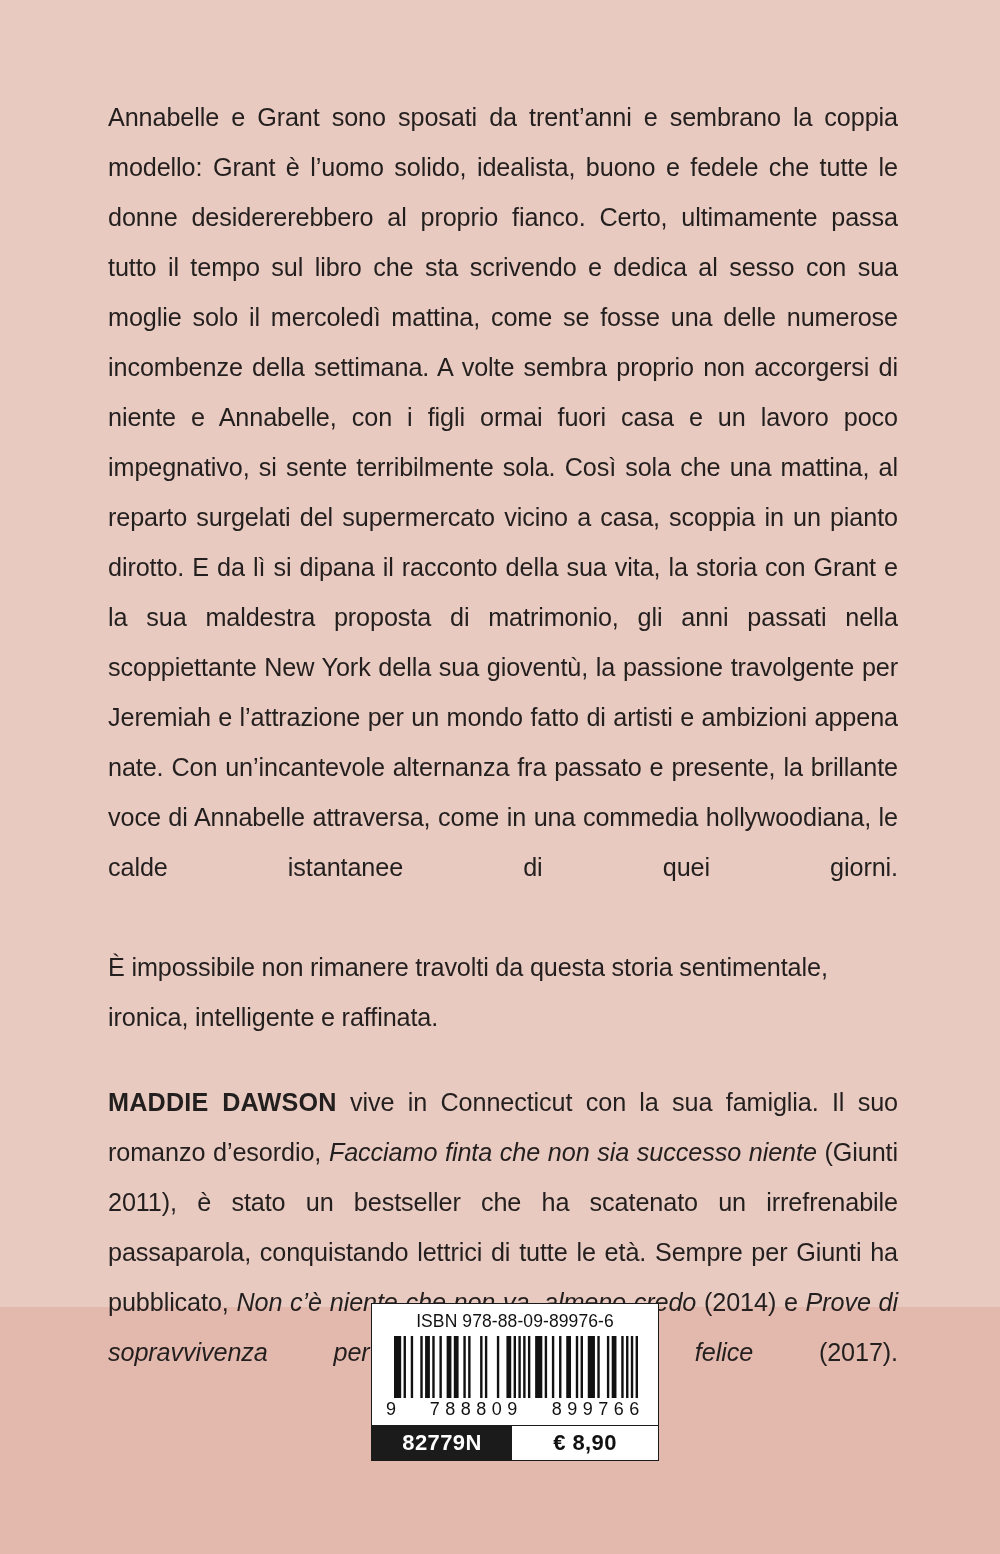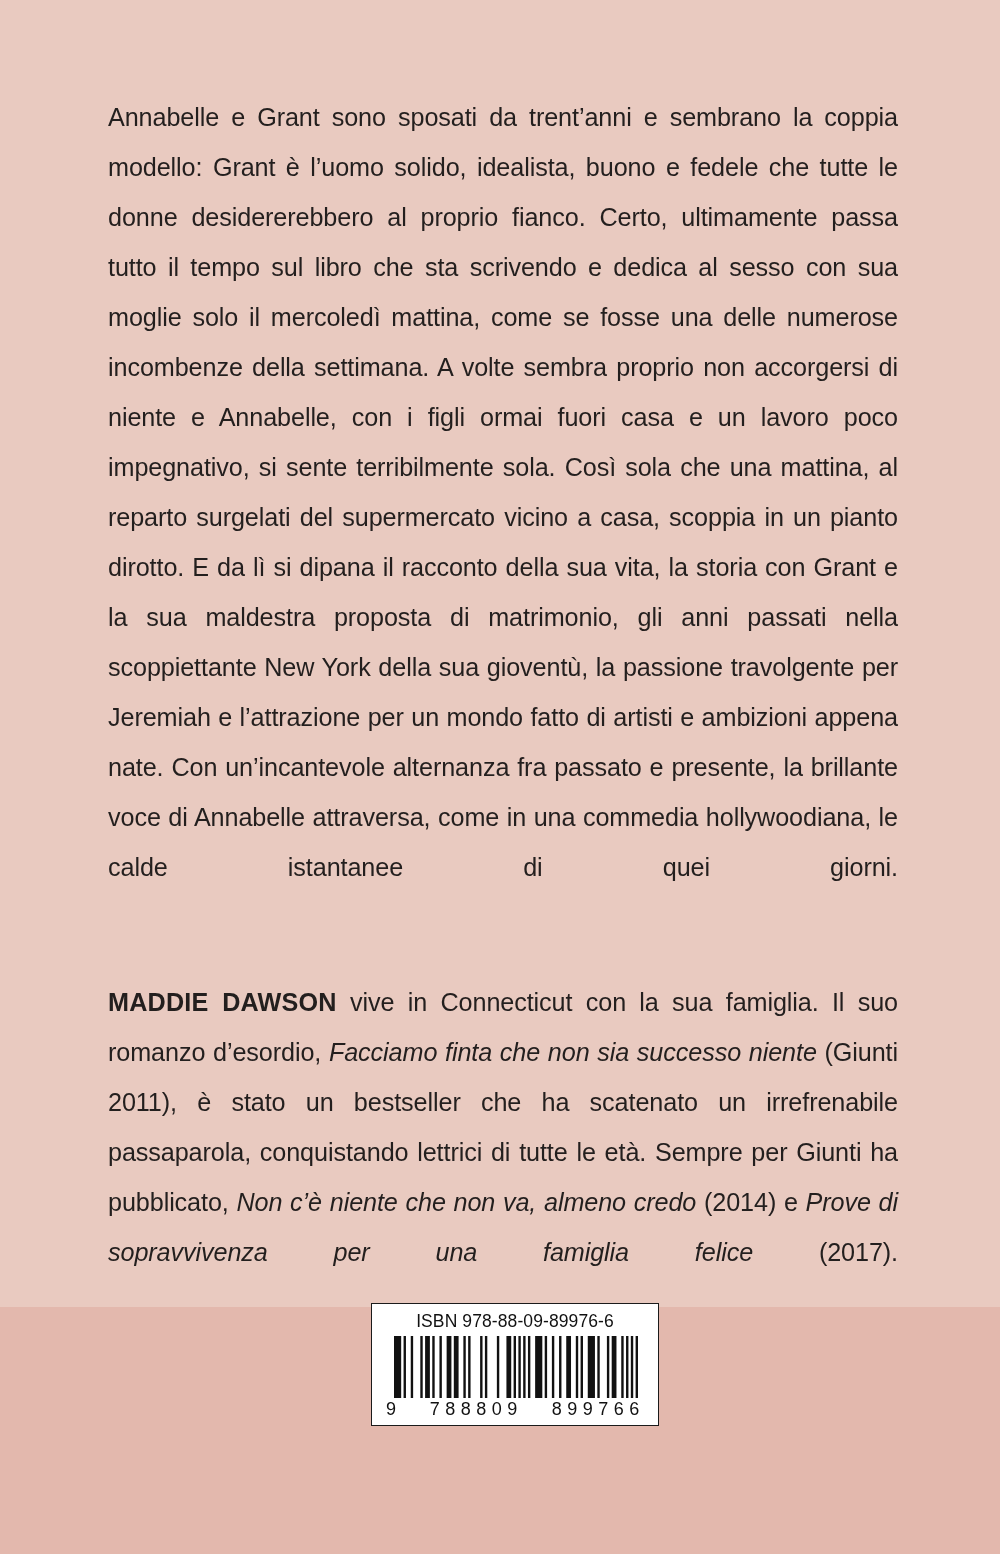--- a/index.html
+++ b/index.html
@@ -174,20 +174,21 @@
 <body>
 
 <div class="page">
 
   <div class="bottom-band"></div>
 
   <div class="text-column">
 
     <div class="blurb">
       <p>Annabelle e Grant sono sposati da trent’anni e sembrano la coppia modello: Grant è l’uomo solido, idealista, buono e fedele che tutte le donne desidererebbero al proprio fianco. Certo, ultimamente passa tutto il tempo sul libro che sta scrivendo e dedica al sesso con sua moglie solo il mercoledì mattina, come se fosse una delle numerose incombenze della settimana. A volte sembra proprio non accorgersi di niente e Annabelle, con i figli ormai fuori casa e un lavoro poco impegnativo, si sente terribilmente sola. Così sola che una mattina, al reparto surgelati del supermercato vicino a casa, scoppia in un pianto dirotto. E da lì si dipana il racconto della sua vita, la storia con Grant e la sua maldestra proposta di matrimonio, gli anni passati nella scoppiettante New York della sua gioventù, la passione travolgente per Jeremiah e l’attrazione per un mondo fatto di artisti e ambizioni appena nate. Con un’incantevole alternanza fra passato e presente, la brillante voce di Annabelle attraversa, come in una commedia hollywoodiana, le calde istantanee di quei giorni.</p>
+      <p class="last-para">È impossibile non rimanere travolti da questa storia sentimentale, ironica, intelligente e raffinata.</p>
     </div>
 
     <div class="bio"><span class="author-name">MADDIE DAWSON</span><span> vive in Connecticut con la sua famiglia. Il suo romanzo d’esordio, </span><span class="title-it">Facciamo finta che non sia successo niente</span><span> (Giunti 2011), è stato un bestseller che ha scatenato un irrefrenabile passaparola, conquistando lettrici di tutte le età. Sempre per Giunti ha pubblicato, </span><span class="title-it">Non c’è niente che non va, almeno credo</span><span> (2014) e </span><span class="title-it">Prove di sopravvivenza per una famiglia felice</span><span> (2017).</span></div>
 
   </div>
 
   <div class="barcode-block">
 
     <div class="isbn-line">ISBN 978-88-09-89976-6</div>
 
@@ -243,16 +244,20 @@
       <span class="grp" id="dig-right">
           <span>8</span>
           <span>9</span>
           <span>9</span>
           <span>7</span>
           <span>6</span>
           <span>6</span>
         </span>
     </div>
 
+    <div class="price-row">
+      <div class="code-cell">82779N</div>
+      <div class="price-cell">€ 8,90</div>
+    </div>
 
   </div>
 
 </div>
 
 </body></html>

